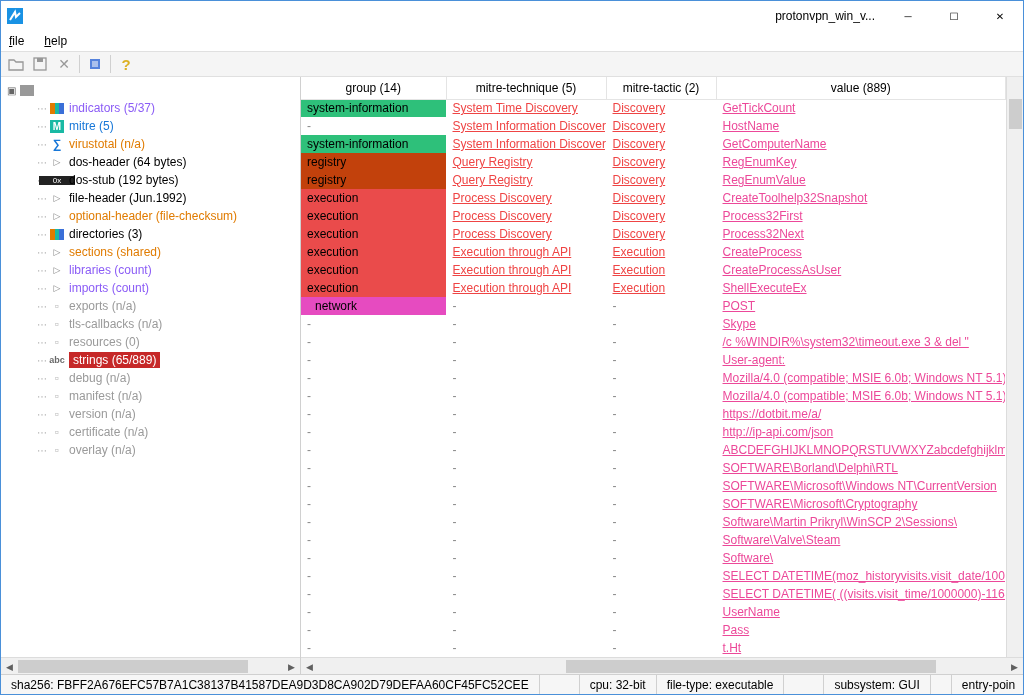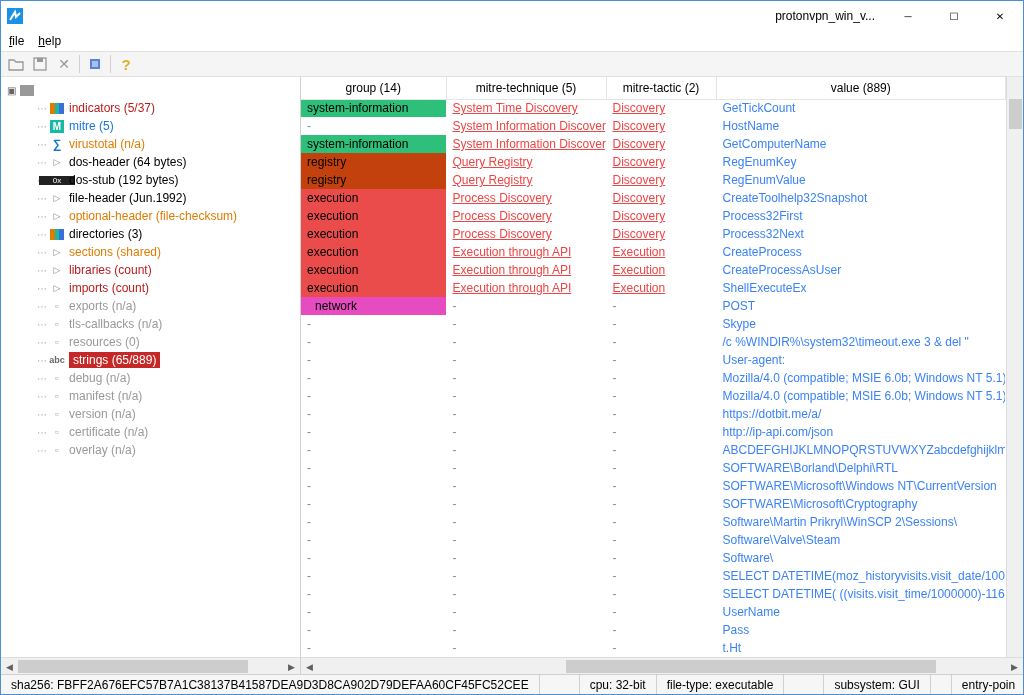--- a/index.html
+++ b/index.html
@@ -6,52 +6,52 @@
 html, body { width: 1024px; height: 695px; overflow: hidden; background: #fff; }
 .window { display: flex; flex-direction: column; width: 1024px; height: 695px; border: 1px solid #4a90d9; }
 .titlebar { height: 30px; display: flex; align-items: center; background: #fff; }
 .titlebar .app-icon { width: 16px; height: 16px; margin: 0 6px; }
 .titlebar .title-text { flex: 0 0 auto; padding-left: 2px; }
 .titlebar .title-gap { flex: 1; }
 .titlebar .secondary-title { padding-right: 10px; color: #000; }
 .win-controls { display: flex; }
 .win-controls div { width: 46px; height: 30px; display: flex; align-items: center; justify-content: center; }
 .ctrl-sym { font-family: inherit; font-size: 10px; }
-.menubar { height: 20px; display: flex; align-items: center; padding: 0 8px; gap: 14px; }
+.menubar { height: 20px; display: flex; align-items: center; padding: 0 8px; gap: 20px; }
 .menubar span { text-decoration: underline; text-decoration-color: transparent; }
 .menubar span::first-letter { text-decoration: underline; }
 .toolbar { height: 26px; background: #f5f5f5; display: flex; align-items: center; padding: 0 6px; gap: 6px; border-top: 1px solid #e0e0e0; border-bottom: 1px solid #e0e0e0; }
 .toolbar .tb-icon { width: 18px; height: 18px; display: flex; align-items: center; justify-content: center; opacity: .85; }
 .toolbar .sep { width: 1px; height: 18px; background: #d0d0d0; }
 .body-area { flex: 1; display: flex; min-height: 0; }
 .sidebar { width: 300px; display: flex; flex-direction: column; border-right: 1px solid #d0d0d0; }
 .tree { flex: 1; overflow: auto; padding: 4px 0; }
 .tree-row { display: flex; align-items: center; height: 18px; padding-left: 6px; white-space: nowrap; }
 .tree-row .twisty { width: 12px; font-size: 10px; color: #666; }
 .tree-row .t-icon { width: 16px; height: 14px; display: inline-flex; align-items: center; justify-content: center; margin-right: 4px; font-size: 10px; }
 .tree-row.child { padding-left: 36px; }
 .tree-row.child .twisty { width: 12px; color: #aaa; }
 .lbl { }
-.lbl.red { color: #b91c1c; }
+.lbl.red { color: #8b5cf6; }
 .lbl.blue { color: #1777d8; }
 .lbl.orange { color: #e07b00; }
 .lbl.grey { color: #9a9a9a; }
 .lbl.sel { background: #c62828; color: #fff; padding: 1px 4px; }
 .hscroll { height: 17px; background: #f0f0f0; border-top: 1px solid #dcdcdc; position: relative; }
 .hscroll .thumb { position: absolute; left: 17px; top: 2px; height: 13px; background: #cdcdcd; border-radius: 0; }
 .hscroll .arrow { position: absolute; width: 17px; height: 17px; top: 0; display:flex; align-items:center; justify-content:center; color:#606060; font-size:9px; }
 .main { flex: 1; display: flex; flex-direction: column; min-width: 0; }
 .grid-wrap { flex: 1; display: flex; min-height: 0; }
 .grid { flex: 1; overflow: hidden; }
 table { border-collapse: collapse; width: 100%; table-layout: fixed; }
 th { text-align: center; font-weight: 400; height: 22px; padding: 0 6px; border-right: 1px solid #e4e4e4; border-bottom: 1px solid #e4e4e4; background: #fff; }
 td { height: 18px; padding: 0 6px; border-right: 1px solid transparent; white-space: nowrap; overflow: hidden; text-overflow: clip; }
 td.group-cell { color: #000; }
 td.link { color: #ef4444; text-decoration: underline; cursor: pointer; }
-td.value-link { color: #3b82f6; cursor: pointer; }
+td.value-link { color: #ec4899; text-decoration: underline; cursor: pointer; }
 td.dash { color: #888; }
 .g-sysinfo  { background: #2ec07a; }
 .g-registry { background: #c2410c; }
 .g-exec     { background: #ea4b4b; }
 .g-network  { background: #e64bc0; padding-left: 14px; }
 .vscroll { width: 17px; background: #f0f0f0; border-left: 1px solid #dcdcdc; position: relative; }
 .vscroll .thumb { position: absolute; left: 2px; width: 13px; background: #cdcdcd; }
 .statusbar { height: 20px; border-top: 1px solid #d0d0d0; display: flex; align-items: center; background: #f6f6f6; font-size: 12px; }
 .statusbar .cell { padding: 0 10px; border-right: 1px solid #d0d0d0; height: 100%; display:flex; align-items:center; white-space: nowrap; }
 .statusbar .cell.last { border-right: none; }

